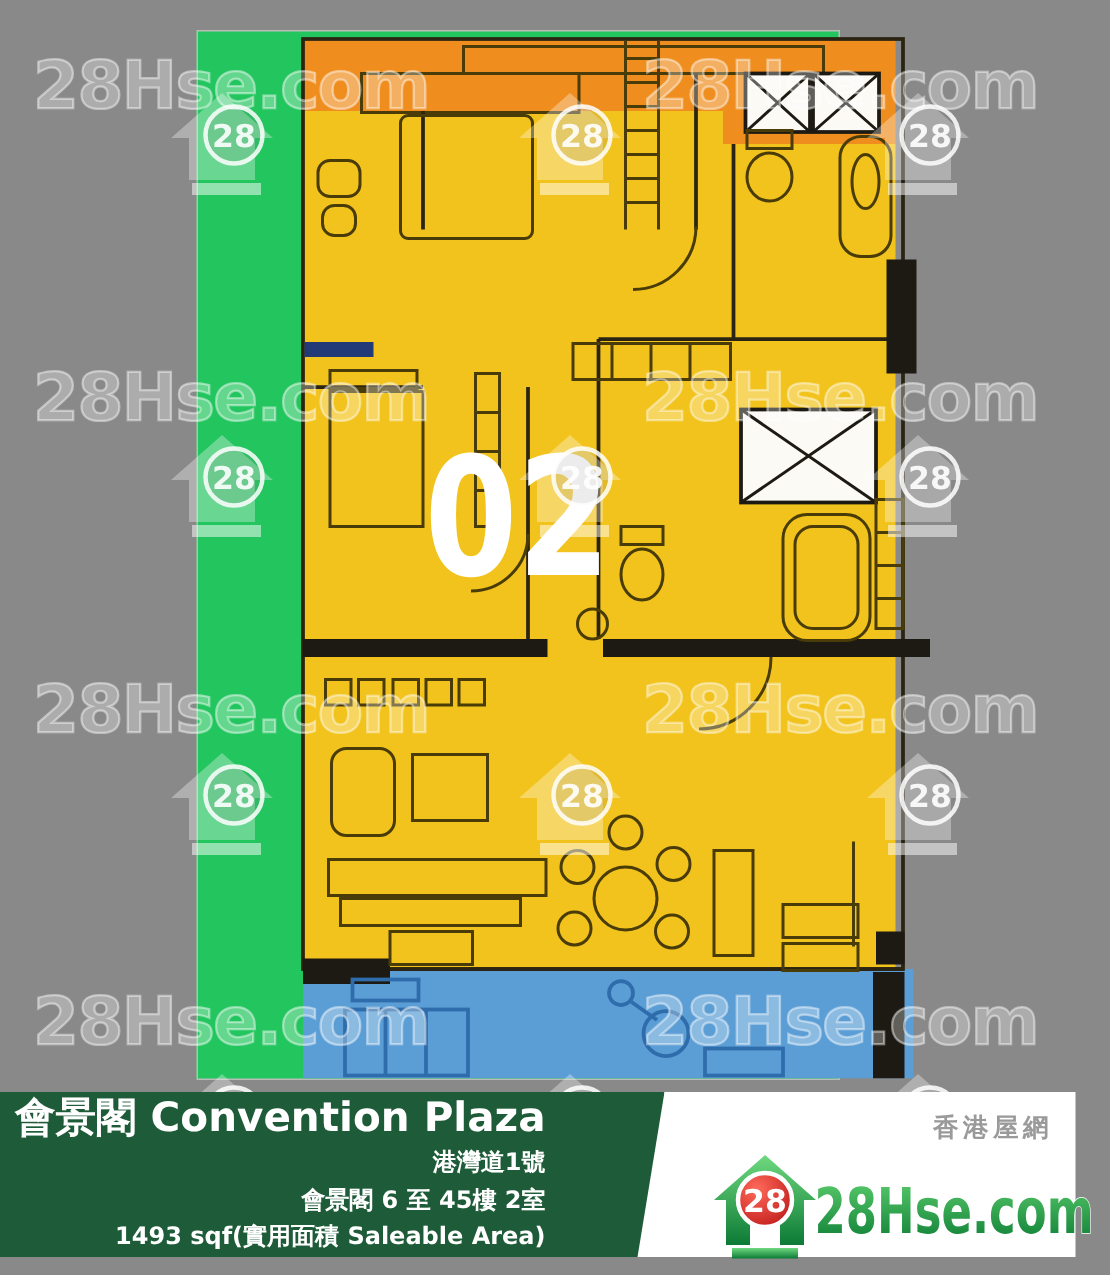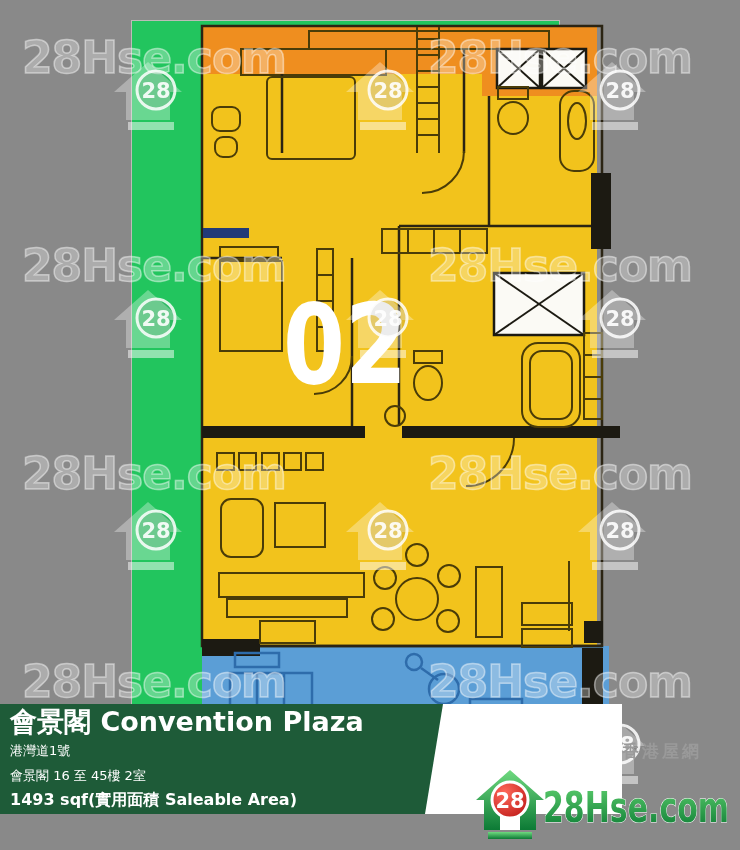--- a/index.html
+++ b/index.html
@@ -12,26 +12,26 @@
   .plan svg{display:block;}
 
   
   .wm-layer{position:absolute;inset:0;z-index:2;pointer-events:none;}
   .wm-text{position:absolute;font-weight:bold;font-size:44px;letter-spacing:-1px;
            color:rgba(255,255,255,0.30);-webkit-text-stroke:1.5px rgba(255,255,255,0.45);
            white-space:nowrap;}
   .wm-icon{position:absolute;width:72px;height:72px;}
 
   
-  .info-bar{position:absolute;left:0;top:704px;width:622px;height:110px;background:#ffffff;z-index:3;}
+  .info-bar{position:absolute;left:0;top:728px;width:717px;height:110px;background:#ffffff;z-index:3;text-align:right;}
   .green-wedge{position:absolute;inset:0;background:var(--c-bar,#1e5b38);
                clip-path:polygon(0 0,443px 0,425px 110px,0 110px);}
   .bar-text{position:absolute;left:10px;top:1px;color:#fff;}
   .bar-title{font-size:27px;font-weight:bold;line-height:33px;}
-  .bar-line2,.bar-line3{font-size:13px;font-weight:normal;line-height:25px;}
+  .bar-line2,.bar-line3{font-size:16px;font-weight:bold;line-height:25px;}
   .bar-line4{font-size:16px;font-weight:bold;line-height:24px;}
 
   .logo-house{position:absolute;left:473px;top:768px;z-index:4;}
   .logo-text{position:absolute;left:541px;top:782px;z-index:4;}
   .logo-cn{position:absolute;left:622px;top:740px;z-index:4;color:#9a9a9a;
            font-size:17px;font-weight:bold;letter-spacing:3px;}
 </style>
 </head>
 <body>
 
@@ -244,21 +244,21 @@
         <circle cx="44" cy="30" r="19" fill="rgba(130,130,130,0.15)" stroke="rgba(255,255,255,0.85)" stroke-width="3"></circle>
         <text x="44" y="38" text-anchor="middle" font-size="21" font-weight="bold" fill="rgba(255,255,255,0.9)" style="font-family:'DejaVu Sans',sans-serif">28</text>
       </svg>
     </div>
 
   <div class="info-bar">
     <div class="green-wedge"></div>
     <div class="bar-text">
       <div class="bar-title">會景閣 Convention Plaza</div>
       <div class="bar-line2">港灣道1號</div>
-      <div class="bar-line3">會景閣 16 至 45樓 2室</div>
+      <div class="bar-line3">會景閣 6 至 45樓 2室</div>
       <div class="bar-line4">1493 sqf(實用面積 Saleable Area)</div>
     </div>
   </div>
 
   <svg class="logo-house" width="74" height="74" viewBox="0 0 74 74">
     <defs>
       <linearGradient id="ghouse" x1="0" y1="0" x2="0" y2="1">
         <stop offset="0" stop-color="#6fd97f"></stop>
           <stop offset="1" stop-color="#0c7a35"></stop>
       </linearGradient>

